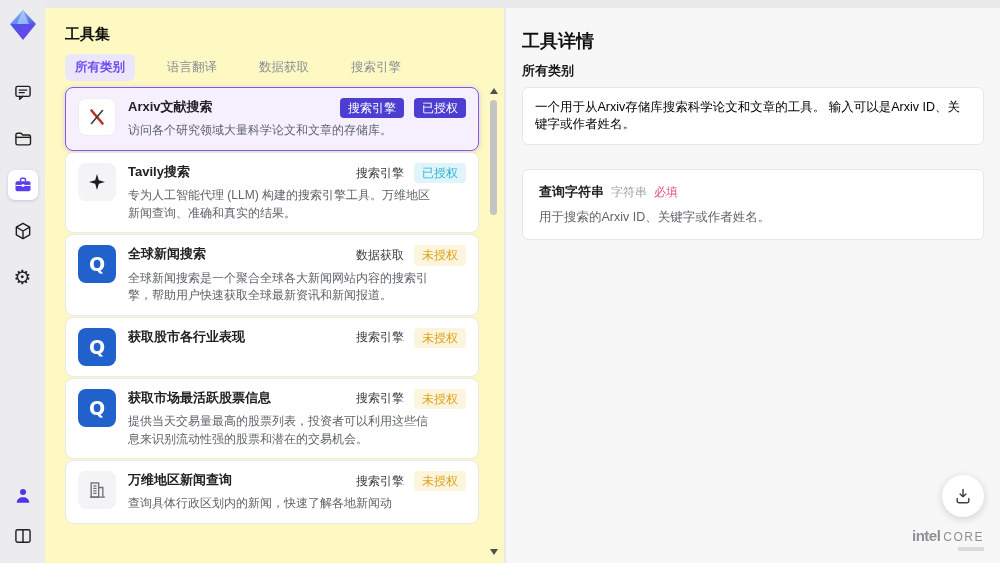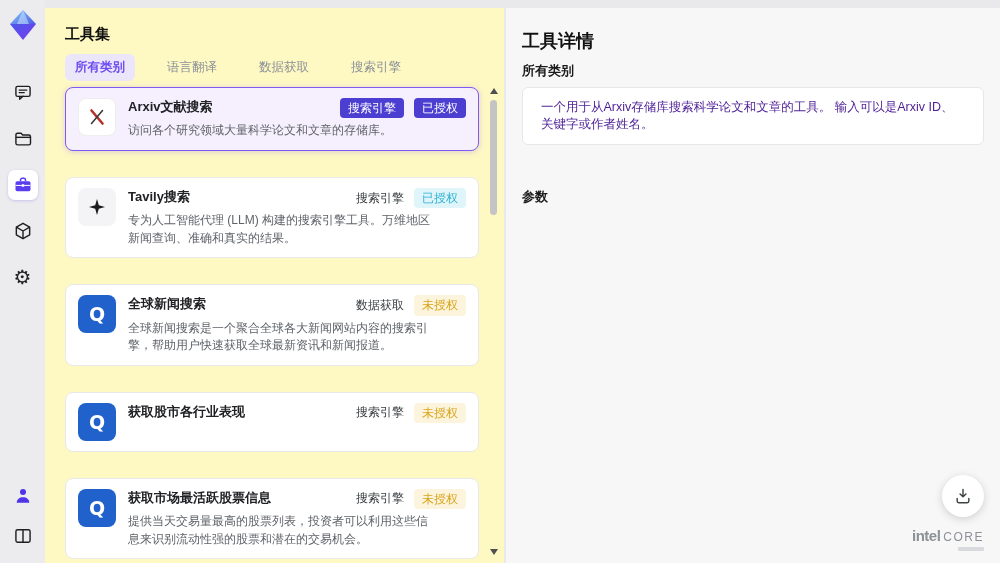--- a/index.html
+++ b/index.html
@@ -34,21 +34,21 @@
     background:#f7f7f8; overflow:hidden;
   }
   
   .lp-title { position:absolute; left:20px; top:17px; font-size:15px; font-weight:bold; color:#111; }
   .tabs { position:absolute; left:20px; top:46px; display:flex; align-items:center; gap:22px; }
   .tab { font-size:12.5px; color:#8a8f98; cursor:pointer; padding:5px 10px; border-radius:6px; white-space:nowrap; }
   .tab.active { background:#ece6fa; color:#6d4df2; font-weight:bold; }
   .cards { position:absolute; left:20px; top:79px; width:414px; }
   .card {
     background:#fff; border:1px solid #e9e9e9; border-radius:8px;
-    padding:10px 12px; display:flex; gap:12px; margin-bottom:26px; cursor:pointer;
+    padding:10px 12px; display:flex; gap:12px; margin-bottom:1px; cursor:pointer;
   }
   .card.selected {
     background:#f6f0fe; border:1.5px solid #8059f0;
     box-shadow:0 1px 6px rgba(124,92,240,.28);
   }
   .tile {
     width:38px; height:38px; border-radius:8px; flex-shrink:0;
     display:flex; align-items:center; justify-content:center;
   }
   .tile-white { background:#ffffff; border:1px solid #eee; }
@@ -70,21 +70,21 @@
   .sb-arrow-up, .sb-arrow-down { position:absolute; left:1px; width:0; height:0; border-left:4px solid transparent; border-right:4px solid transparent; }
   .sb-arrow-up { top:0; border-bottom:6px solid #505050; }
   .sb-arrow-down { bottom:0; border-top:6px solid #505050; }
   .sb-thumb { position:absolute; left:1px; top:12px; width:7px; height:115px; background:#c4c4c4; border-radius:4px; }
   
   .rp-title { position:absolute; left:16px; top:21px; font-size:18px; font-weight:bold; color:#111; }
   .rp-sub1 { position:absolute; left:16px; top:54px; font-size:13px; font-weight:bold; color:#1a1a1a; }
   .intro-box {
     position:absolute; left:16px; top:79px; width:462px;
     background:#fff; border:1px solid #e7e7e9; border-radius:6px;
-    padding:11px 18px; font-size:12.5px; color:#4c1d95; line-height:17px;
+    padding:11px 12px; font-size:12.5px; color:#000000; line-height:17px;
   }
   .rp-sub2 { position:absolute; left:16px; top:136px; font-size:13px; font-weight:bold; color:#1a1a1a;margin-top:44px; }
   .param-box {
     position:absolute; left:16px; top:161px; width:462px;
     background:#fff; border:1px solid #e7e7e9; border-radius:6px;
     padding:13px 16px;
   }
   .param-head { display:flex; align-items:baseline; gap:7px; }
   .param-name { font-size:13px; font-weight:bold; color:#202124; }
   .param-type { font-size:12px; color:#9aa0a6; }
@@ -295,20 +295,28 @@
     <div class="sb-thumb"></div>
     <div class="sb-arrow-down"></div>
   </div>
 </div>
 
 <div class="right-panel">
   <div class="rp-title">工具详情</div>
   <div class="rp-sub1">所有类别</div>
   <div class="intro-box">一个用于从Arxiv存储库搜索科学论文和文章的工具。 输入可以是Arxiv ID、关键字或作者姓名。</div>
   <div class="rp-sub2">参数</div>
+  <div class="param-box">
+    <div class="param-head">
+      <span class="param-name">查询字符串</span>
+      <span class="param-type">字符串</span>
+      <span class="param-req">必填</span>
+    </div>
+    <div class="param-desc">用于搜索的Arxiv ID、关键字或作者姓名。</div>
+  </div>
 </div>
 
 <div class="fab">
   <svg width="20" height="20" viewBox="0 0 24 24" fill="none" stroke="#3c4043" stroke-width="1.7" stroke-linecap="round" stroke-linejoin="round">
     <path d="M12 4v9M12 13l-3.5-3.5M12 13l3.5-3.5"></path>
     <path d="M5 15v3c0 1.1.9 2 2 2h10c1.1 0 2-.9 2-2v-3"></path>
   </svg>
 </div>
 <div class="intel">
   <span class="i1">intel</span><span class="i2">CORE</span>

